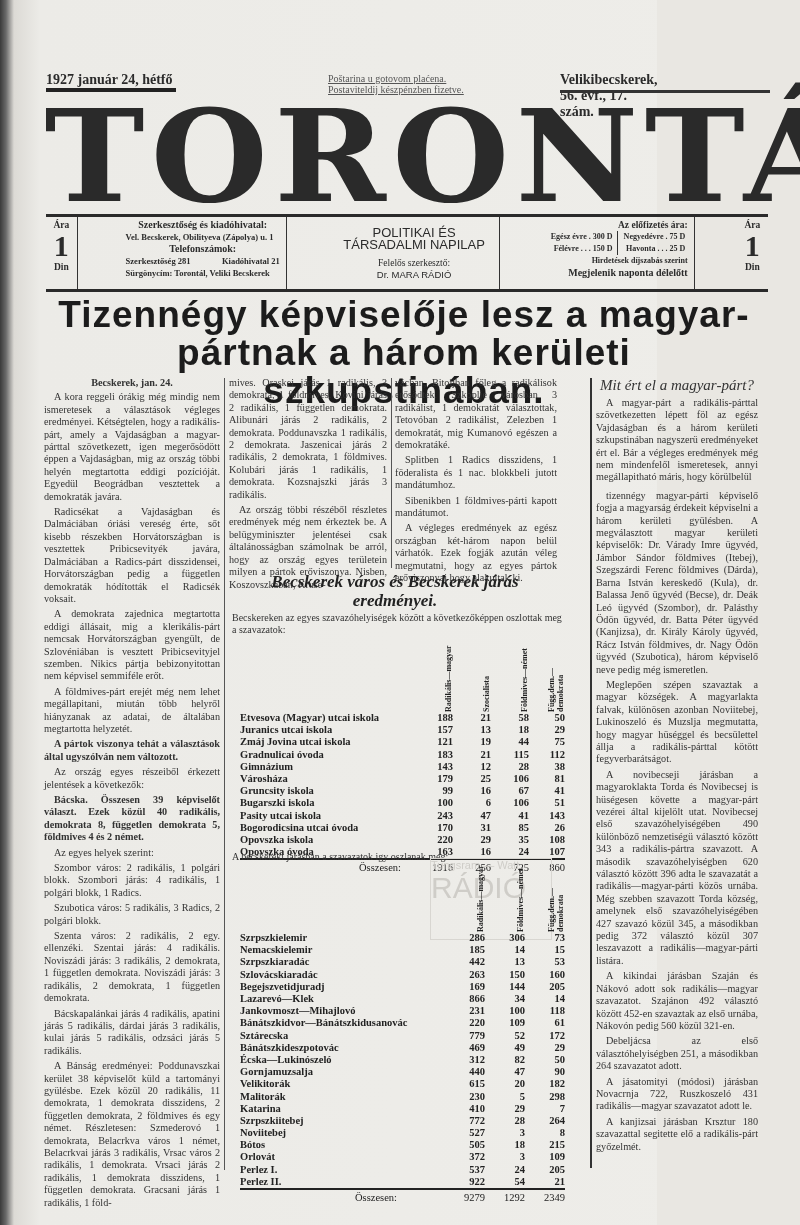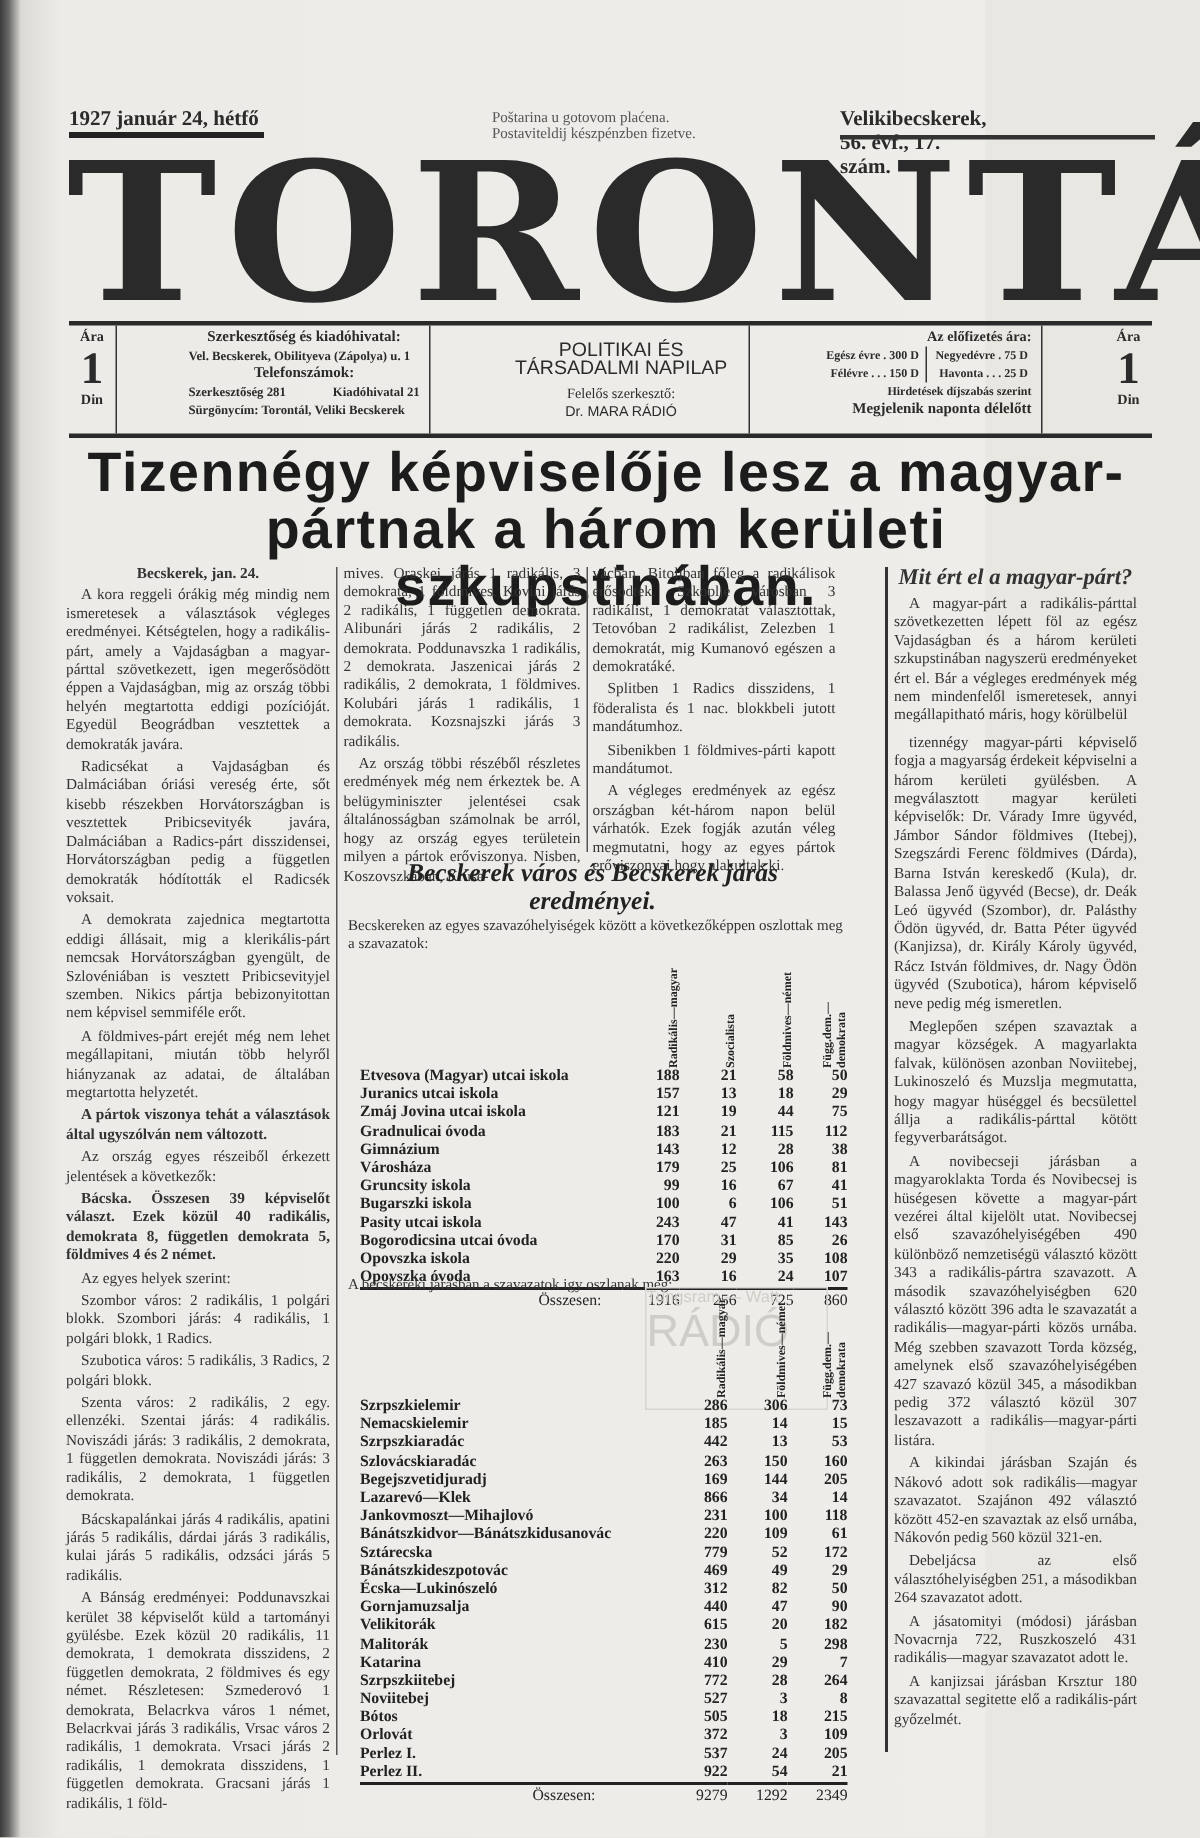--- a/index.html
+++ b/index.html
@@ -3,21 +3,21 @@
 <meta charset="utf-8">
 <style>
   html,body{margin:0;padding:0;}
   body{width:800px;height:1225px;background:#e9e7e2;overflow:hidden;position:relative;
        font-family:"Liberation Serif","DejaVu Serif",serif;color:#2b2b2b;}
   .page{position:absolute;left:0;top:0;width:657px;height:1225px;
         background:linear-gradient(90deg,#3a3a3a 0,#6a6a6a 6px,#dcdad5 14px,#ecebe7 40px,#eeede9 760px,#e2e1dc 800px);}
   .abs{position:absolute;}
   .date{left:46px;top:72px;font-size:14px;font-weight:bold;}
   .date-rule{left:46px;top:88px;width:130px;height:4px;background:#222;}
-  .postal{left:328px;top:73px;font-size:10px;line-height:11px;color:#555;}
+  .postal{left:328px;top:73px;font-size:10px;line-height:11px;color:#555;text-decoration:underline;}
   .issue{left:560px;top:72px;font-size:14px;font-weight:bold;}
   .issue-rule{left:560px;top:90px;width:210px;height:3px;background:#333;}
   .masthead{left:62px;top:98px;width:700px;height:116px;font-size:128px;line-height:116px;
             font-family:"DejaVu Serif","Liberation Serif",serif;font-weight:bold;letter-spacing:6px;
             color:#2a2a2a;text-align:center;transform:scaleX(1.05);}
   .infobar{left:46px;top:214px;width:722px;height:72px;border-top:3px solid #2a2a2a;border-bottom:3px solid #2a2a2a;display:flex;gap:42px;}
   .ib-cell{border-right:1px solid #333;box-sizing:border-box;padding:2px 6px;font-size:9.5px;line-height:12px;}
   .ib-cell:last-child{border-right:none;}
   .price{width:38px;text-align:center;font-weight:bold;}
   .price .big{font-size:30px;line-height:30px;}
@@ -37,21 +37,21 @@
   .vr{position:absolute;width:1px;background:#555;}
   .sub-h{left:230px;top:572px;width:330px;text-align:center;font-weight:bold;font-style:italic;font-size:17px;line-height:19px;color:#222;}
   .intro{left:232px;top:612px;width:330px;font-size:10px;line-height:12px;color:#333;}
   table.res{position:absolute;border-collapse:collapse;font-size:10.5px;color:#222;}
   table.res td{padding:0;height:12.2px;line-height:12px;white-space:nowrap;}
   table.res td.num{text-align:right;font-weight:bold;}
   table.res td.name{font-weight:bold;}
   table.res th{font-size:8px;font-weight:bold;writing-mode:vertical-rl;transform:rotate(180deg);
                height:70px;vertical-align:bottom;text-align:left;padding:0 0 2px 0;line-height:9px;}
   table.res tr.total td{border-top:2px solid #222;padding-top:2px;font-weight:normal;}
-  .c4 .h4{font-weight:bold;font-style:italic;font-size:15px;line-height:16px;text-align:center;text-indent:0;margin-bottom:4px;}
+  .c4 .h4{font-weight:normal;font-style:italic;font-size:15px;line-height:16px;text-align:center;text-indent:0;margin-bottom:4px;}
   .ghost{left:430px;top:858px;width:120px;height:80px;border:1px solid #d8d6d1;color:#cfcdc8;font-family:"Liberation Sans",sans-serif;text-align:left;font-size:11px;}
 </style>
 </head>
 <body>
 
 <div class="page">
 
   <div class="abs date">1927 január 24, hétfő</div>
   <div class="abs date-rule"></div>
   <div class="abs postal">

